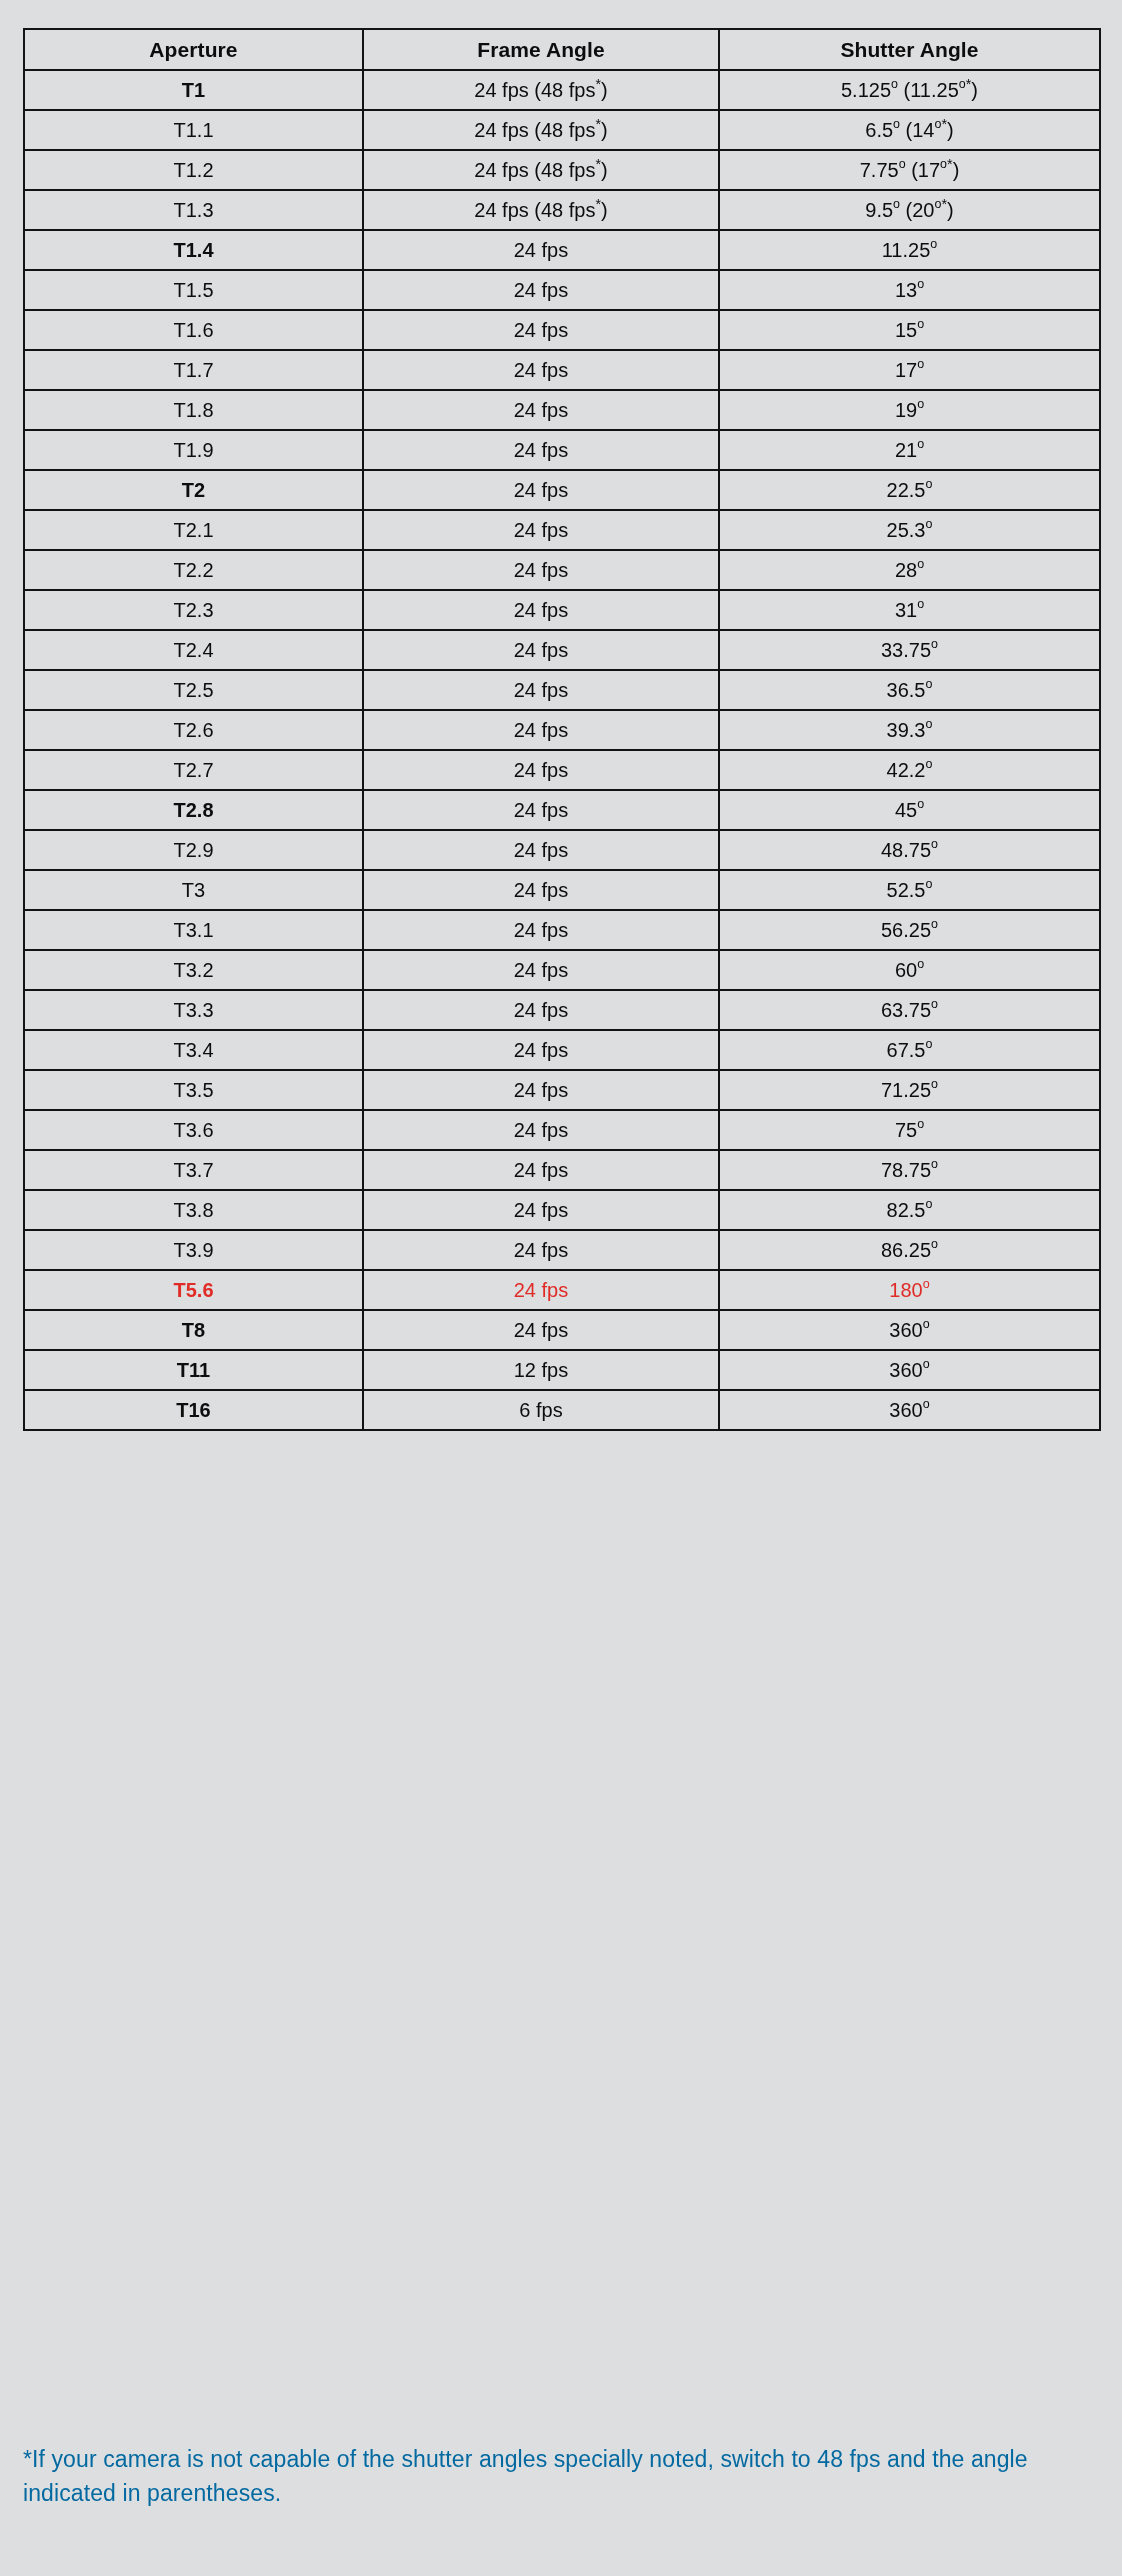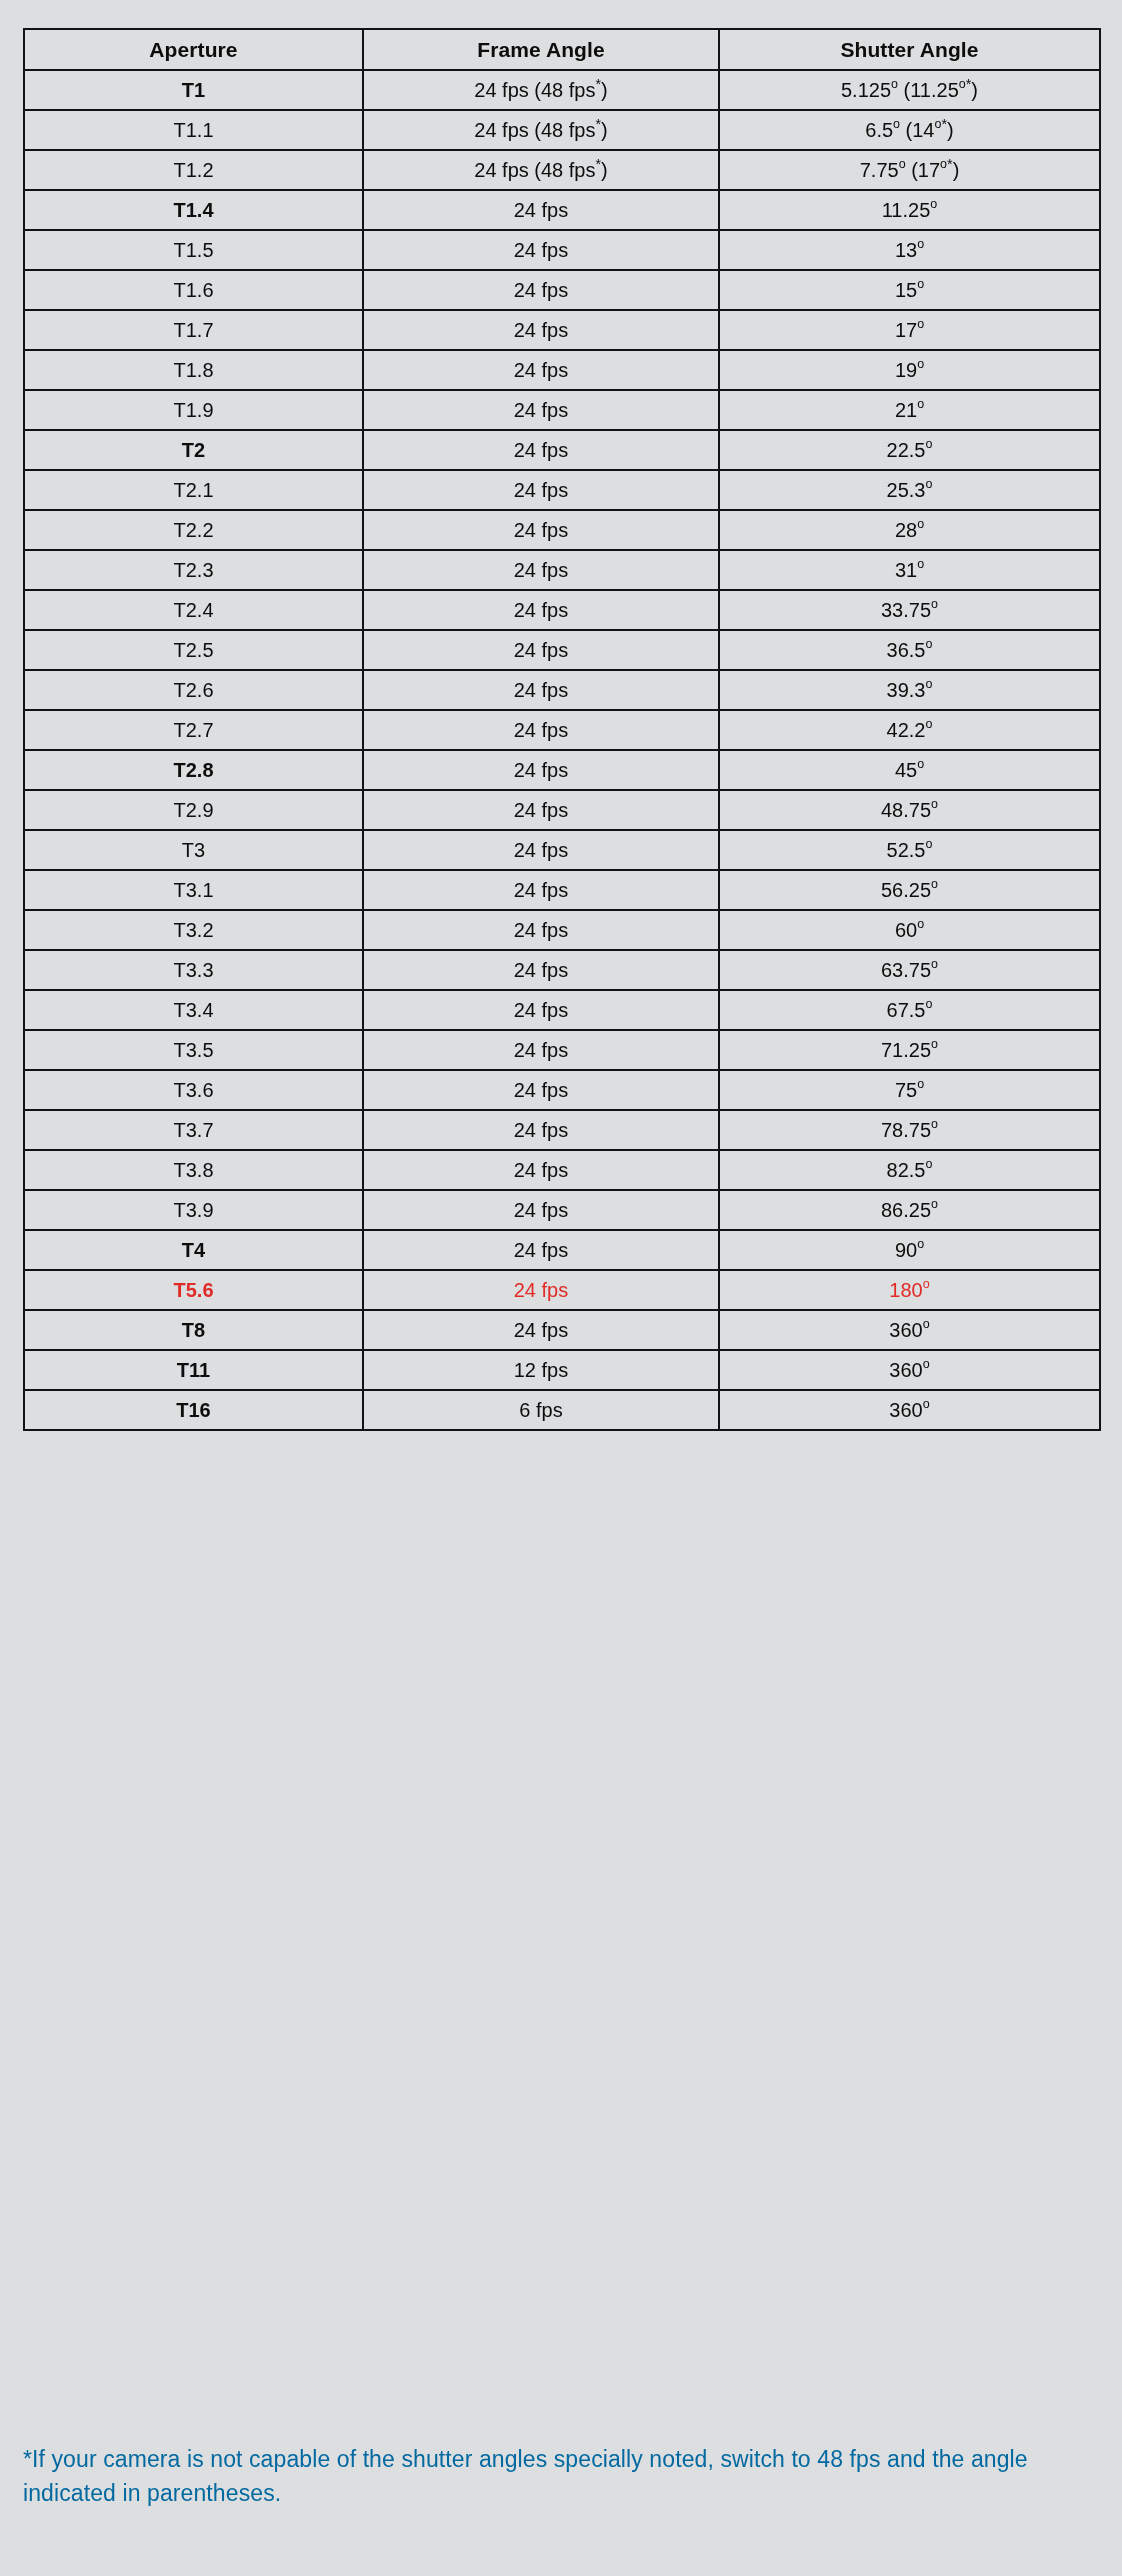--- a/index.html
+++ b/index.html
@@ -122,20 +122,25 @@
             <td class="ap">T1.1</td>
             <td class="fr">24 fps (48 fps<span class="star">*</span>)</td>
             <td class="sa">6.5<span class="deg">o</span> (14<span class="deg">o</span><span class="star">*</span>)</td>
           </tr>
           <tr>
             <td class="ap">T1.2</td>
             <td class="fr">24 fps (48 fps<span class="star">*</span>)</td>
             <td class="sa">7.75<span class="deg">o</span> (17<span class="deg">o</span><span class="star">*</span>)</td>
           </tr>
           <tr>
+            <td class="ap">T1.3</td>
+            <td class="fr">24 fps (48 fps<span class="star">*</span>)</td>
+            <td class="sa">9.5<span class="deg">o</span> (20<span class="deg">o</span><span class="star">*</span>)</td>
+          </tr>
+          <tr>
             <td class="ap bold">T1.4</td>
             <td class="fr">24 fps</td>
             <td class="sa">11.25<span class="deg">o</span></td>
           </tr>
           <tr>
             <td class="ap">T1.5</td>
             <td class="fr">24 fps</td>
             <td class="sa">13<span class="deg">o</span></td>
           </tr>
           <tr>
@@ -250,25 +255,20 @@
           </tr>
           <tr>
             <td class="ap">T3.8</td>
             <td class="fr">24 fps</td>
             <td class="sa">82.5<span class="deg">o</span></td>
           </tr>
           <tr>
             <td class="ap">T3.9</td>
             <td class="fr">24 fps</td>
             <td class="sa">86.25<span class="deg">o</span></td>
-          </tr>
-          <tr>
-            <td class="ap bold">T4</td>
-            <td class="fr">24 fps</td>
-            <td class="sa">90<span class="deg">o</span></td>
           </tr>
           <tr class="hl">
             <td class="ap bold">T5.6</td>
             <td class="fr">24 fps</td>
             <td class="sa">180<span class="deg">o</span></td>
           </tr>
           <tr>
             <td class="ap bold">T8</td>
             <td class="fr">24 fps</td>
             <td class="sa">360<span class="deg">o</span></td>

